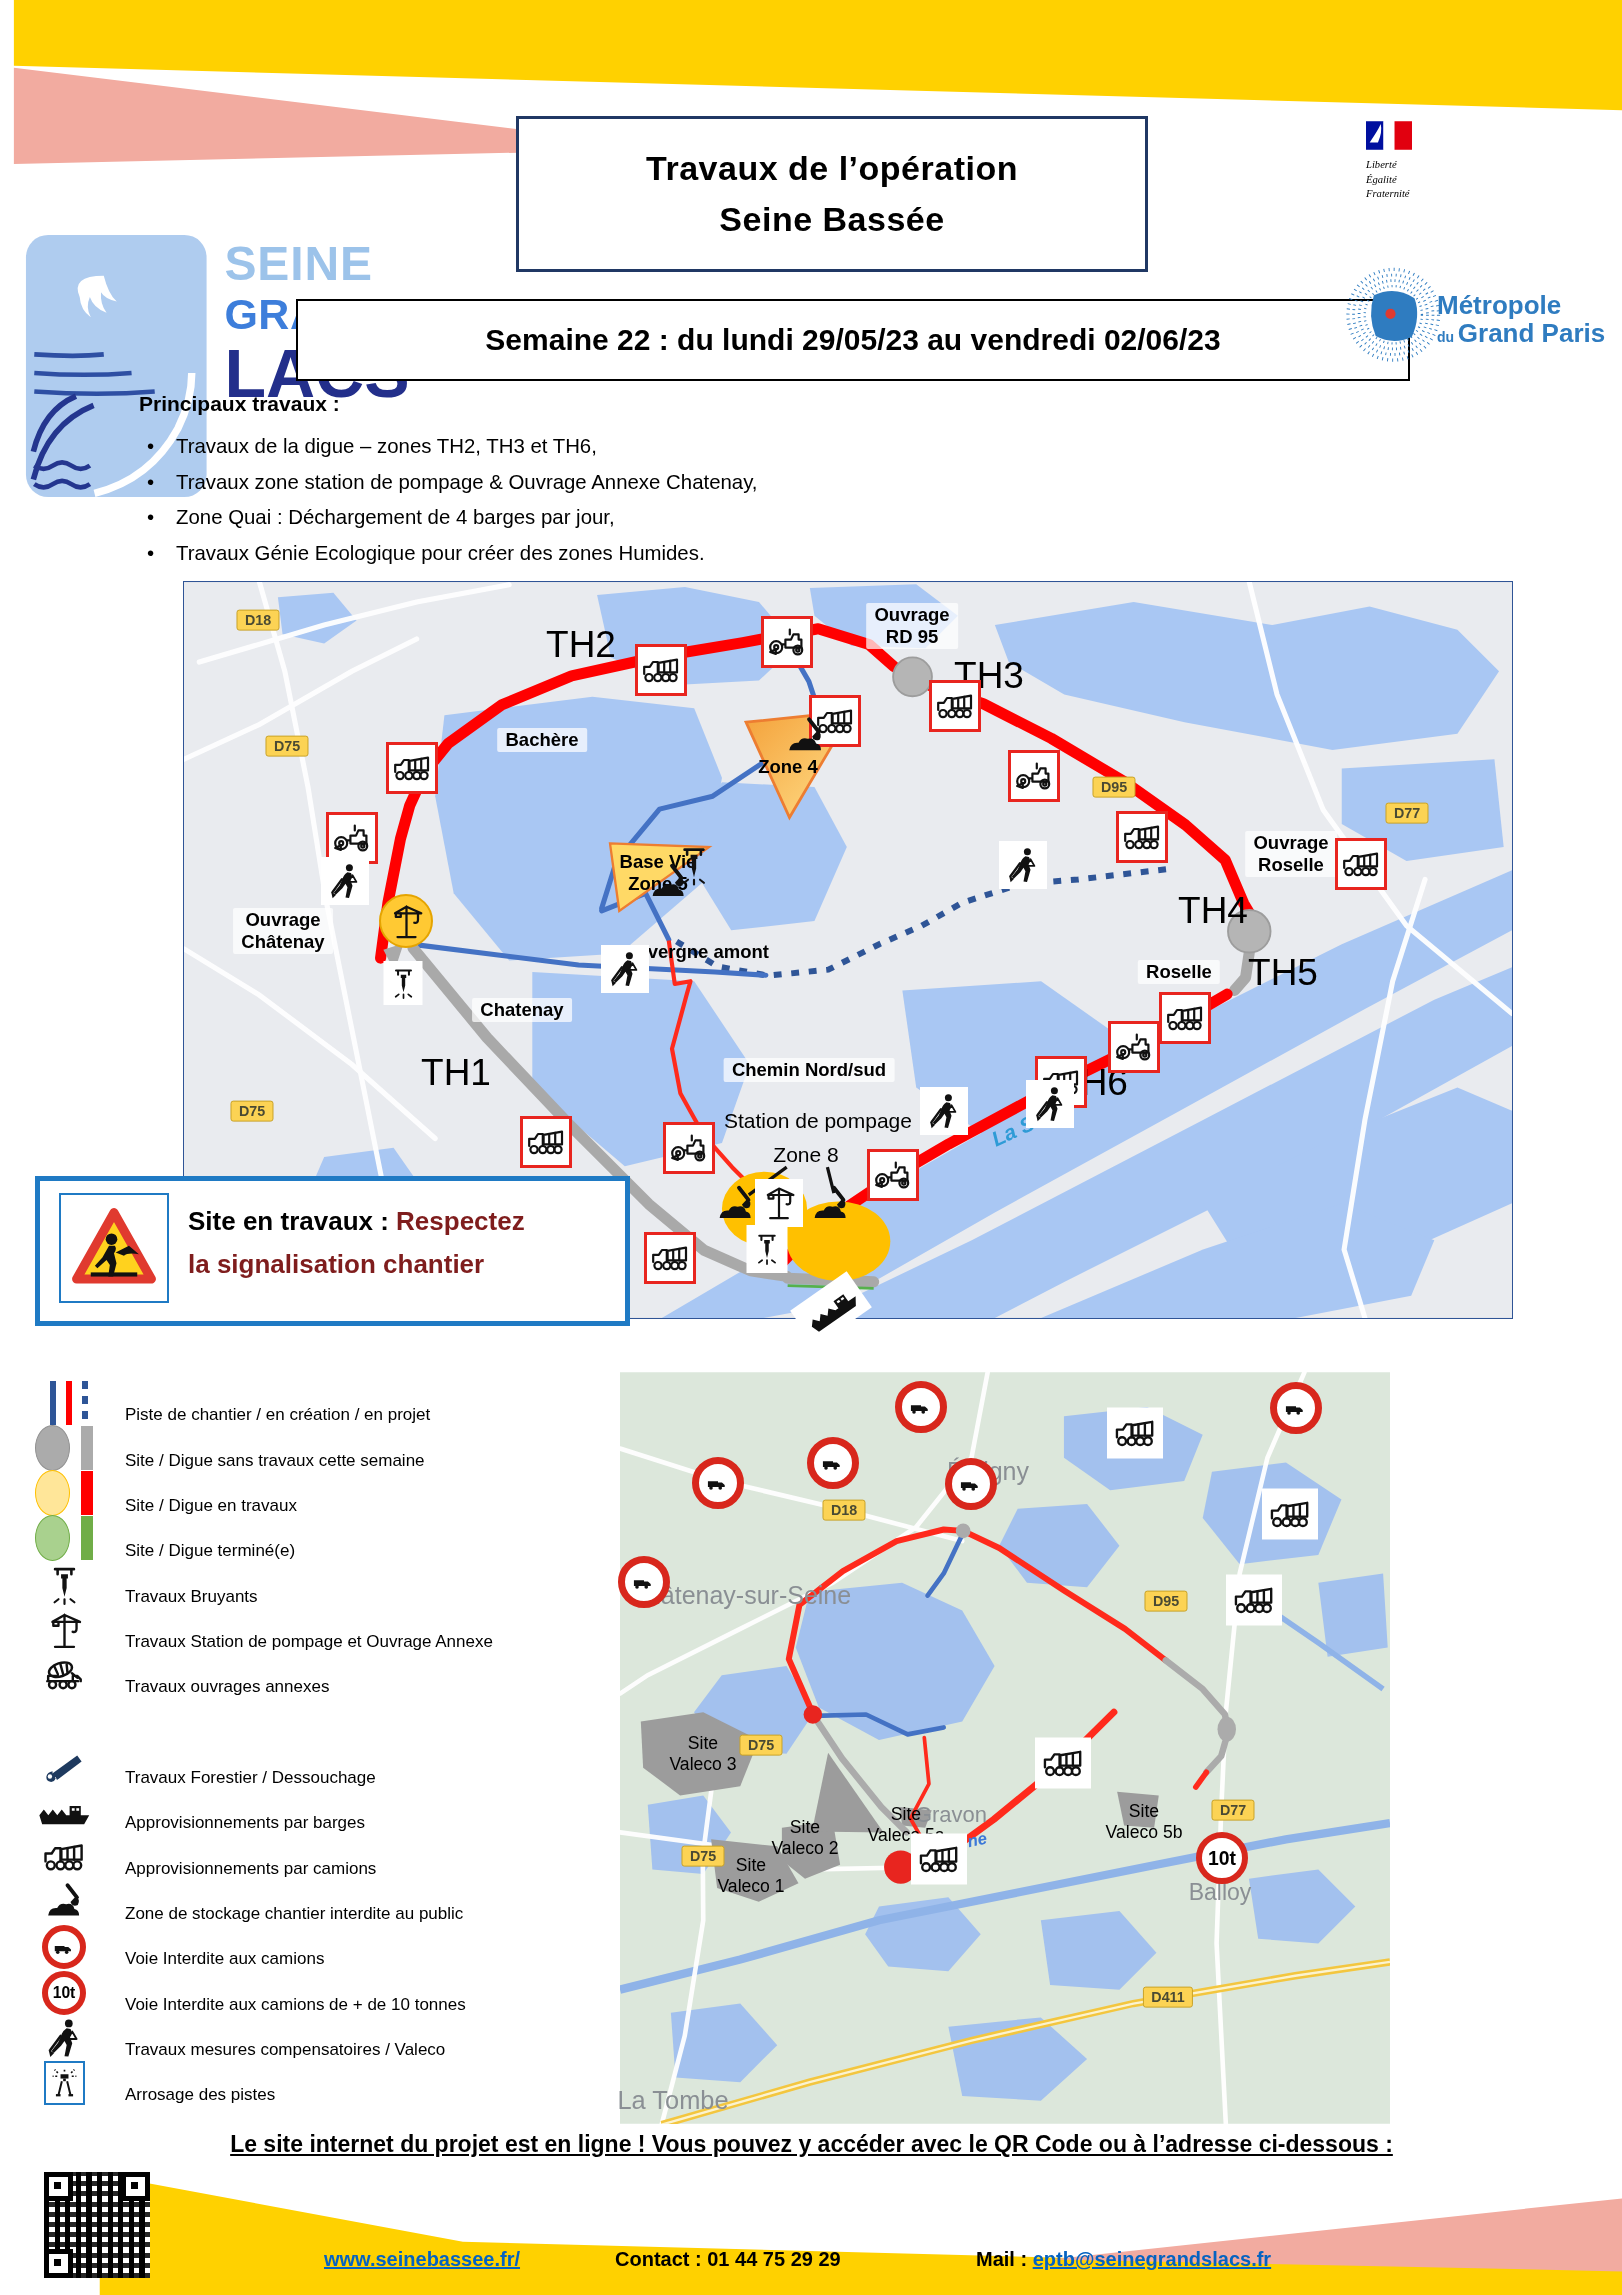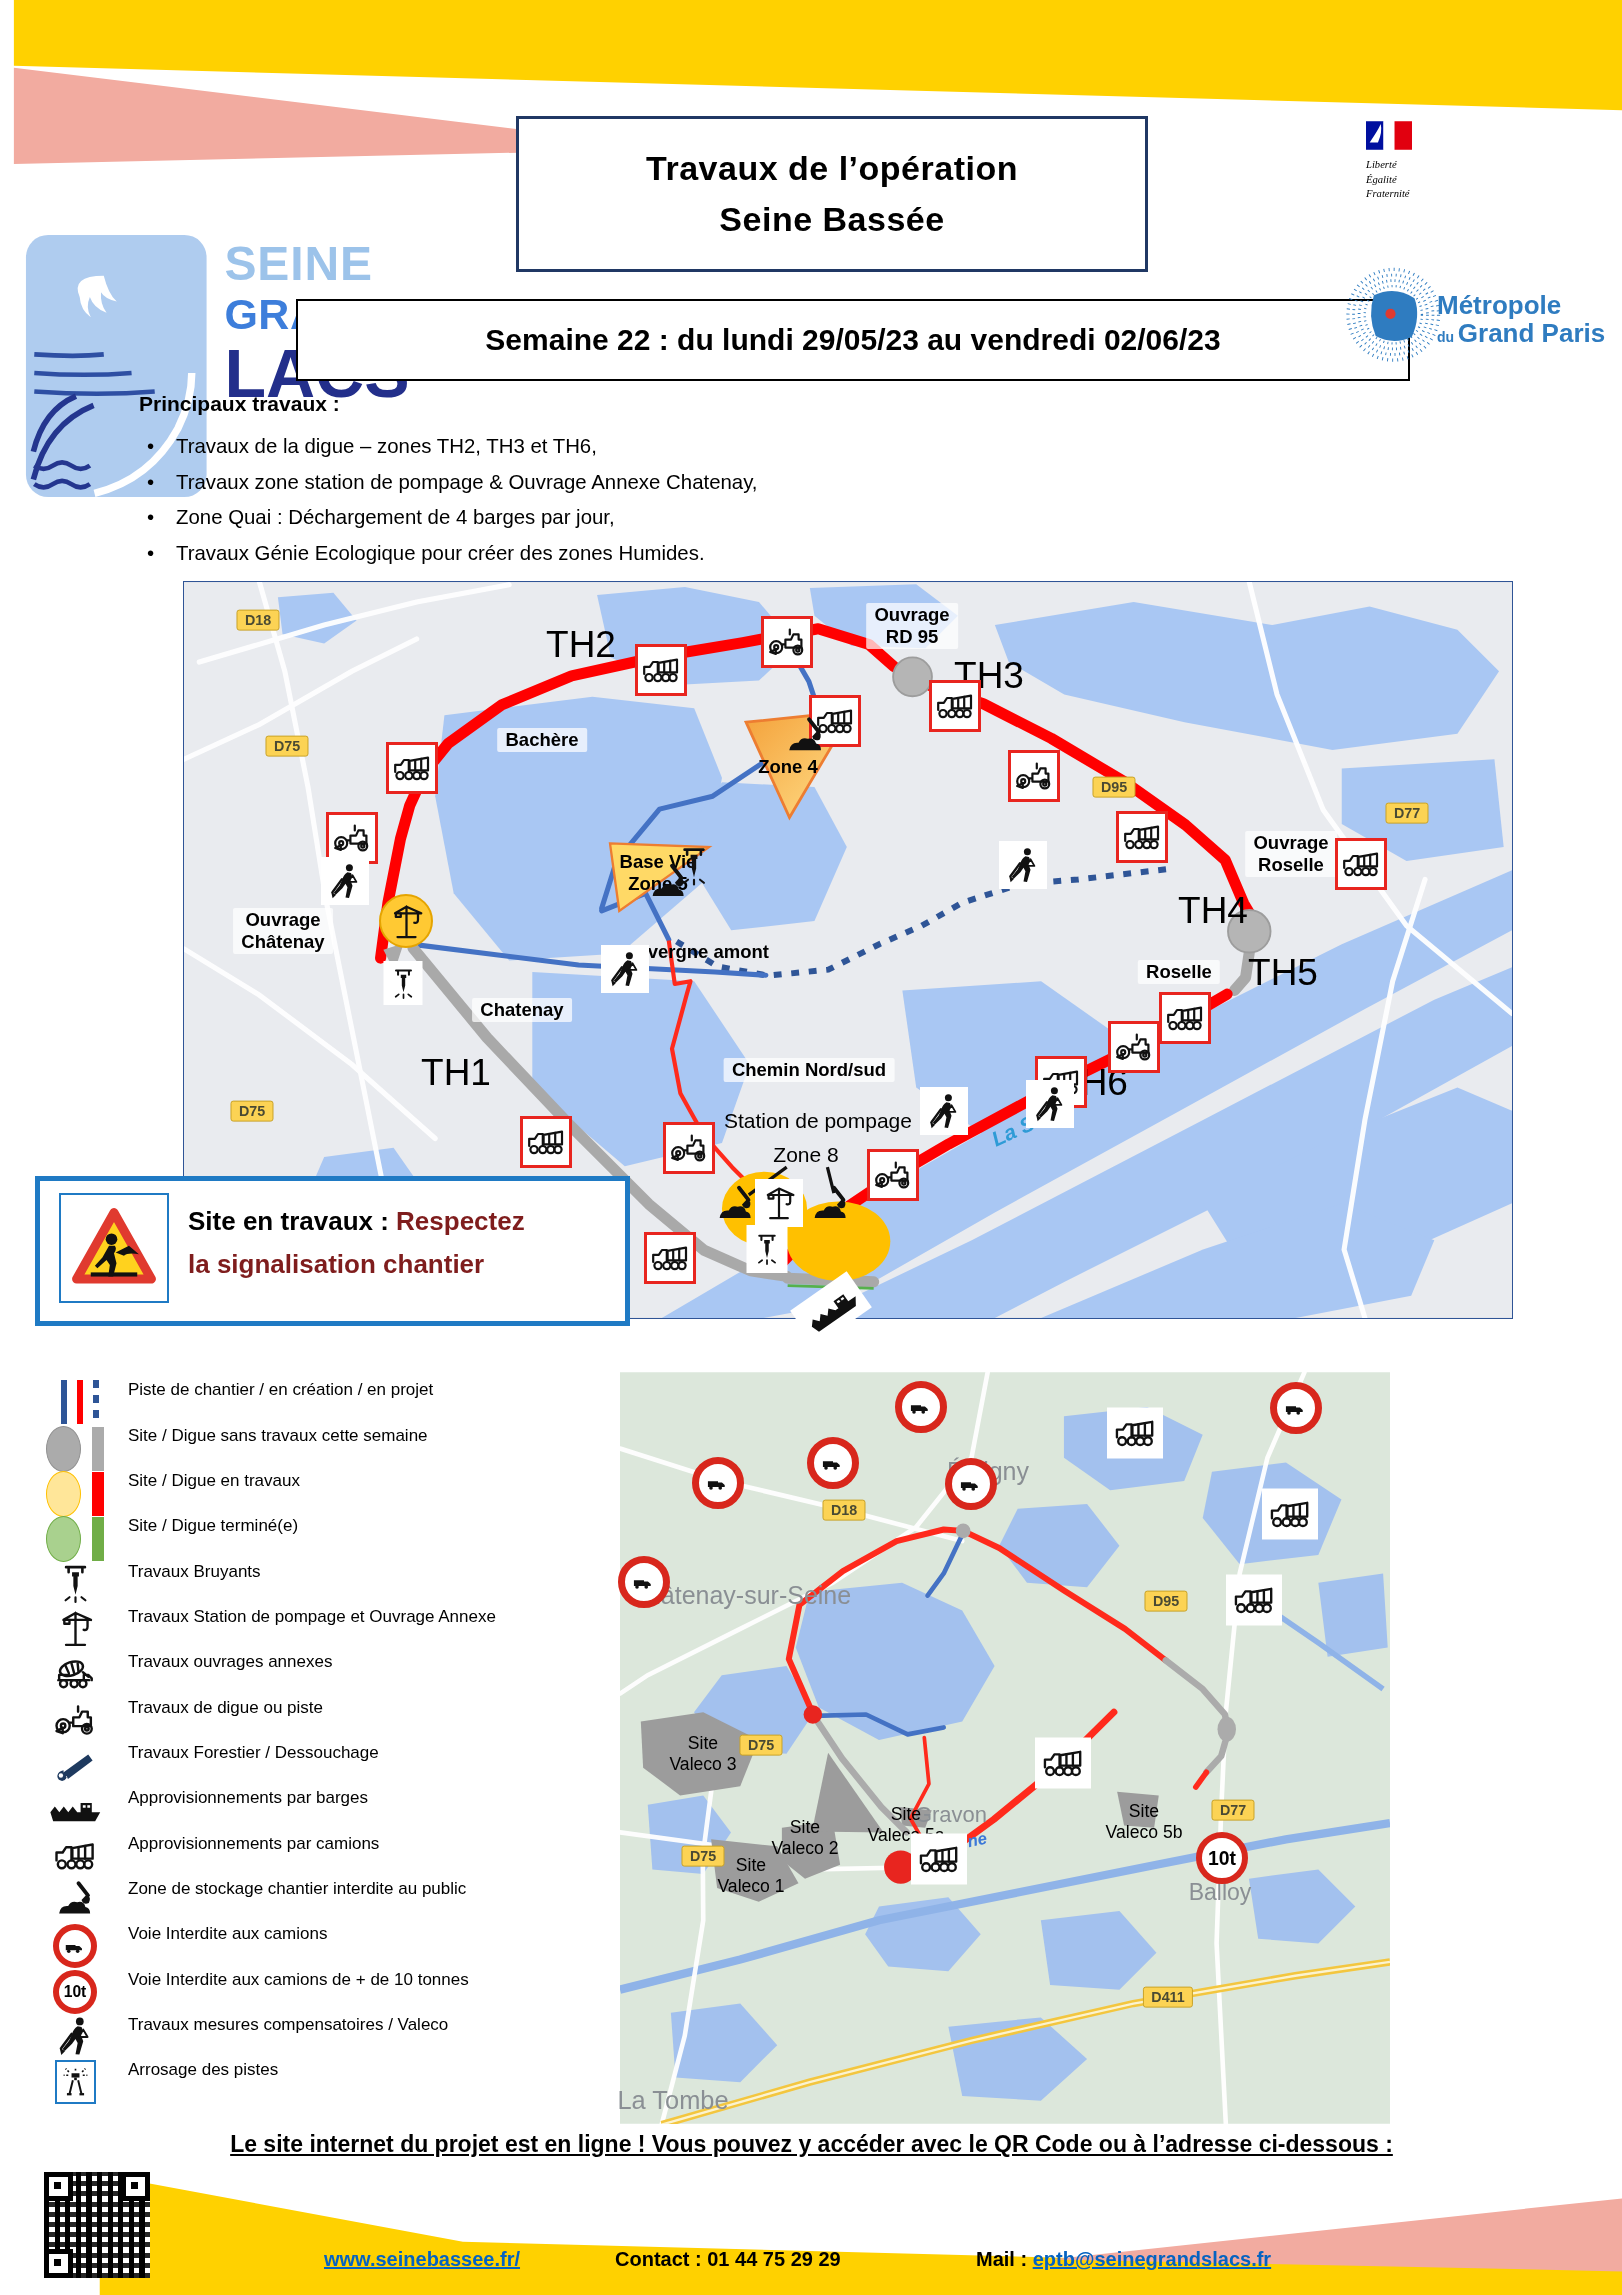--- a/index.html
+++ b/index.html
@@ -46,21 +46,21 @@
   .site-circle{position:absolute;width:54px;height:54px;border-radius:50%;background:#FFC933;border:2.3px solid #E5A400;
      transform:translate(-50%,-50%);display:flex;align-items:center;justify-content:center;z-index:7;box-sizing:border-box;}
   
   .callout{position:absolute;left:35px;top:1176px;width:595px;height:150px;background:#fff;
      border:5.1px solid #1F7AC4;z-index:30;box-sizing:border-box;}
   .callout .sign{position:absolute;left:18.5px;top:11.6px;width:110px;height:110px;border:2.8px solid #1F7AC4;
      display:flex;align-items:center;justify-content:center;box-sizing:border-box;}
   .callout .txt{position:absolute;left:148px;top:18.5px;width:426px;font-size:26px;font-weight:700;line-height:43px;}
   .callout .red{color:#7f1d1d;}
   
-  .leg-row{position:absolute;left:22px;width:602px;height:45px;display:flex;align-items:flex-start;}
+  .leg-row{position:absolute;left:11px;width:602px;height:45px;display:flex;align-items:flex-end;gap:8px;}
   .leg-icon{width:106px;display:flex;align-items:center;justify-content:center;flex:0 0 106px;}
   .leg-lbl{font-size:17px;}
   .ellip{border-radius:50%;width:33px;height:44px;}
   .barv{width:12px;height:44px;margin-left:10.2px;}
   .ban-s{width:44px;height:44px;border-radius:50%;background:#fff;border:6.5px solid #D8271C;
      display:flex;align-items:center;justify-content:center;box-sizing:border-box;}
   .ban-s .t10{font-size:15.7px;font-weight:800;}
   .spr-box{border:2.8px solid #1F7AC4;width:41px;height:44px;display:flex;align-items:center;justify-content:center;box-sizing:border-box;}
   
   .foot-h{position:absolute;left:0;top:2131px;width:1623px;text-align:center;font-size:23px;font-weight:700;z-index:3;text-decoration:underline;}
@@ -540,28 +540,20 @@
     <div class="leg-lbl">Travaux Station de pompage et Ouvrage Annexe</div>
   </div>
   <div class="leg-row" style="top:1652px">
     <div class="leg-icon">
         <svg width="44" height="44" viewBox="0 0 100 100">
           <use href="#sym-mixer"></use>
         </svg>
       </div>
     <div class="leg-lbl">Travaux ouvrages annexes</div>
   </div>
-  <div class="leg-row" style="top:1698px">
-    <div class="leg-icon">
-        <svg width="44" height="44" viewBox="0 0 100 100">
-          <use href="#sym-roller"></use>
-        </svg>
-      </div>
-    <div class="leg-lbl">Travaux de digue ou piste</div>
-  </div>
   <div class="leg-row" style="top:1743px">
     <div class="leg-icon">
         <svg width="44" height="44" viewBox="0 0 100 100">
           <use href="#sym-saw"></use>
         </svg>
       </div>
     <div class="leg-lbl">Travaux Forestier / Dessouchage</div>
   </div>
   <div class="leg-row" style="top:1788px">
     <div class="leg-icon">

